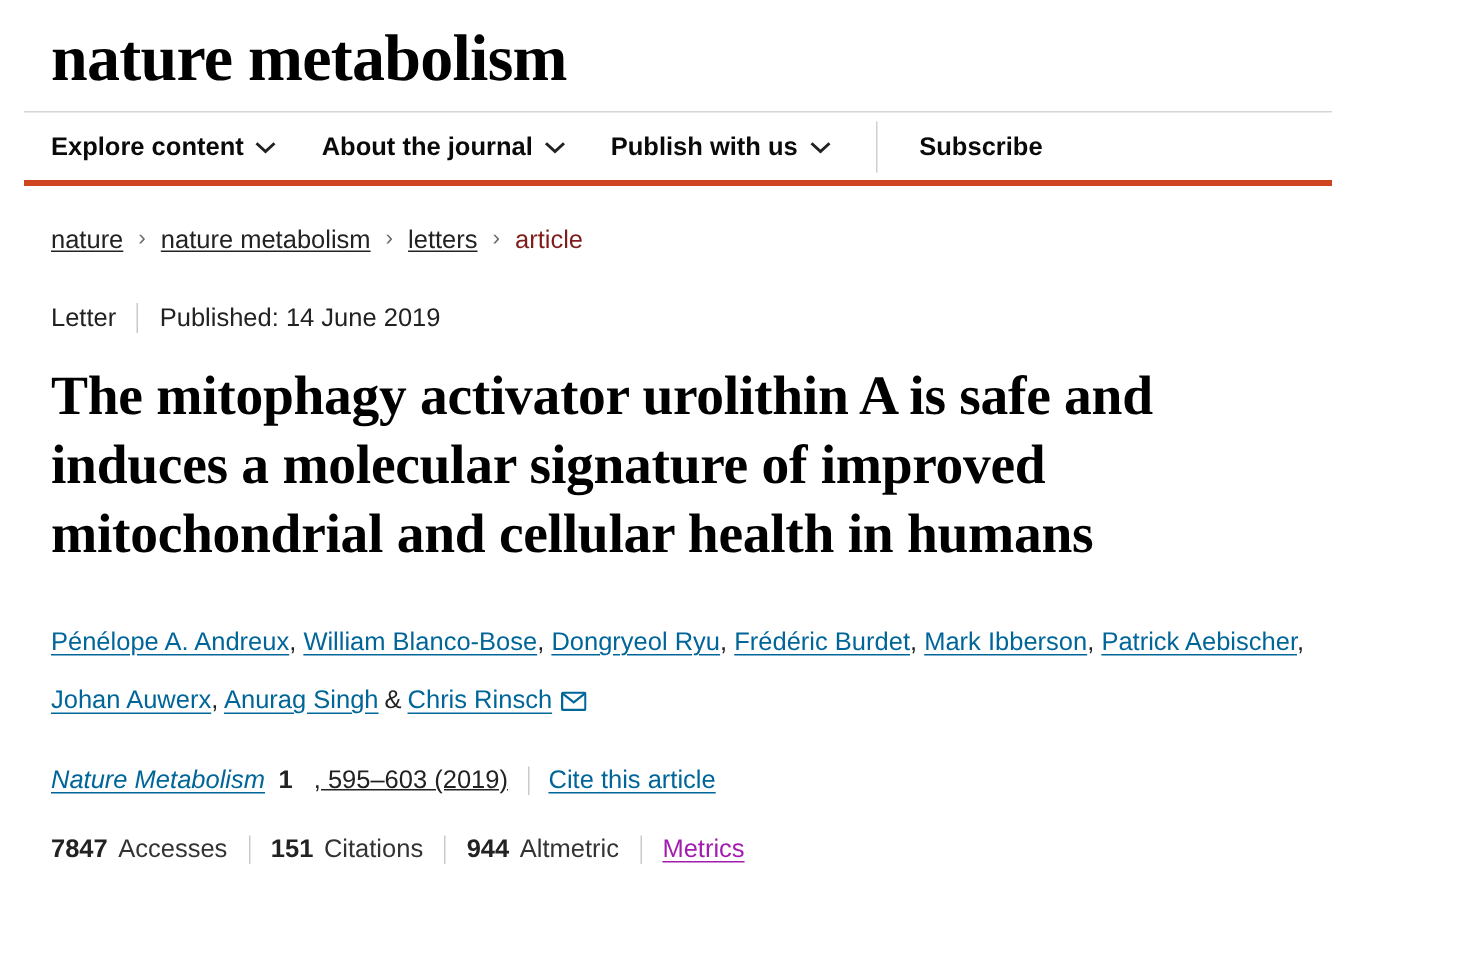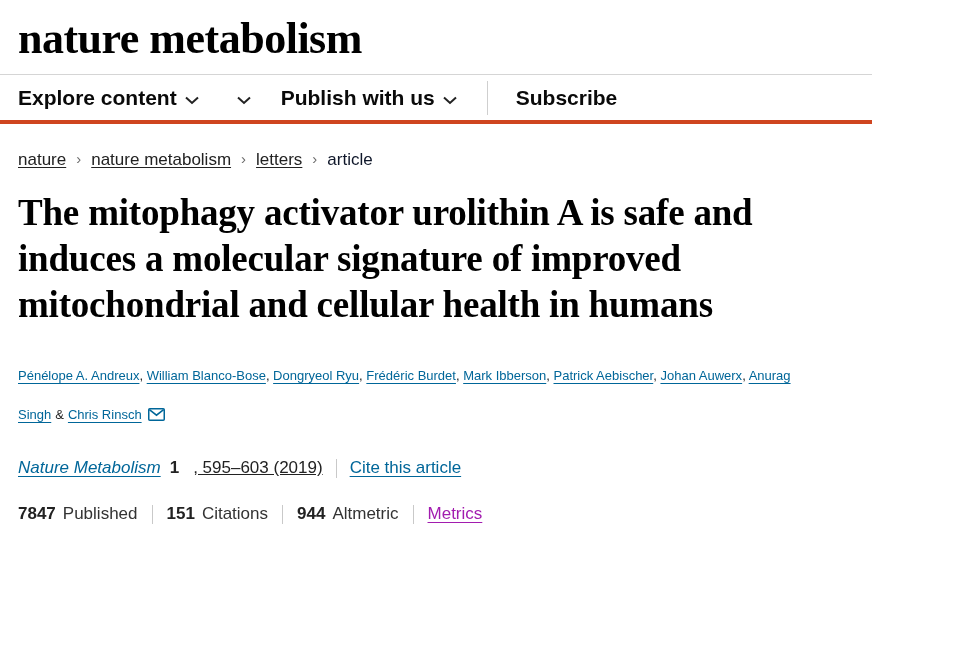--- a/index.html
+++ b/index.html
@@ -11,20 +11,21 @@
     width: 976px;
     height: 646px;
     font-family: "Liberation Sans", sans-serif;
     color: #222222;
     overflow: hidden;
   }
   .page {
     position: relative;
     width: 872px;
     height: 646px;
+    padding-left: 16px;
   }
 
   
   .masthead {
     padding: 14px 18px 10px 18px;
   }
   .journal-title {
     font-family: "Liberation Serif", serif;
     font-weight: 700;
     font-size: 44px;
@@ -45,21 +46,21 @@
     box-sizing: border-box;
   }
   .nav-list {
     display: flex;
     align-items: center;
     height: 100%;
   }
   .nav-item {
     display: flex;
     align-items: center;
-    font-size: 21px;
+    font-size: 17px;
     font-weight: 700;
     color: #0a0a0a;
     margin-right: 30px;
     cursor: pointer;
     white-space: nowrap;
   }
   .nav-item .chev {
     margin-left: 8px;
     display: inline-block;
     color: #222;
@@ -92,21 +93,21 @@
   }
   .breadcrumb .crumb {
     white-space: nowrap;
   }
   .breadcrumb .sep {
     margin: 0 10px;
     color: #6b6b6b;
     font-size: 15px;
   }
   .breadcrumb .current {
-    color: #0f172a;
+    color: #7f1d1d;
   }
 
   
   .article-meta {
     display: flex;
     align-items: center;
     margin-top: 32px;
     font-size: 17px;
     color: #222;
   }
@@ -127,21 +128,21 @@
     line-height: 46px;
     letter-spacing: -0.2px;
     margin: 20px 0 0 0;
     color: #000000;
     max-width: 950px;
   }
 
   
   .authors {
     margin-top: 28px;
-    font-size: 13px;
+    font-size: 17px;
     line-height: 39px;
     color: #222;
     max-width: 920px;
   }
   .authors a {
     color: #006699;
     text-decoration: underline;
     text-underline-offset: 3px;
   }
   .authors .amp {
@@ -232,20 +233,21 @@
     <div class="nav-list">
       <div class="nav-item">
         <span>Explore content</span>
         <span class="chev">
           <svg width="14" height="9" viewBox="0 0 14 9" aria-hidden="true">
               <path d="M1 1.5 L7 7 L13 1.5" fill="none" stroke="#222" stroke-width="2"></path>
             </svg>
         </span>
       </div>
       <div class="nav-item">
+        <span>About the journal</span>
         <span class="chev">
           <svg width="14" height="9" viewBox="0 0 14 9" aria-hidden="true">
               <path d="M1 1.5 L7 7 L13 1.5" fill="none" stroke="#222" stroke-width="2"></path>
             </svg>
         </span>
       </div>
       <div class="nav-item">
         <span>Publish with us</span>
         <span class="chev">
           <svg width="14" height="9" viewBox="0 0 14 9" aria-hidden="true">
@@ -265,40 +267,45 @@
     <div class="breadcrumb">
       <a class="crumb" href="#">nature</a>
       <span class="sep">›</span>
       <a class="crumb" href="#">nature metabolism</a>
       <span class="sep">›</span>
       <a class="crumb" href="#">letters</a>
       <span class="sep">›</span>
       <span class="crumb current">article</span>
     </div>
 
+    <div class="article-meta">
+      <span class="type">Letter</span>
+      <span class="divider"></span>
+      <span class="published">Published: 14 June 2019</span>
+    </div>
 
     <h1 class="article-title">The mitophagy activator urolithin A is safe and induces a molecular signature of improved mitochondrial and cellular health in humans</h1>
 
     <div class="authors"><a href="#">Pénélope A. Andreux</a><span>, </span><a href="#">William Blanco-Bose</a><span>, </span><a href="#">Dongryeol Ryu</a><span>, </span><a href="#">Frédéric Burdet</a><span>, </span><a href="#">Mark Ibberson</a><span>, </span><a href="#">Patrick Aebischer</a><span>, </span><a href="#">Johan Auwerx</a><span>, </span><a href="#">Anurag Singh</a><span class="amp">&amp;</span><a href="#">Chris Rinsch</a><span class="mail-icon"><svg width="17" height="13" viewBox="0 0 17 13" aria-hidden="true">
             <rect x="0.75" y="0.75" width="15.5" height="11.5" rx="1" fill="none" stroke="#006699" stroke-width="1.5"></rect>
             <path d="M1.4 1.6 L8.5 7.2 L15.6 1.6" fill="none" stroke="#006699" stroke-width="1.5"></path>
           </svg></span></div>
 
     <div class="citation">
       <a class="journal" href="#">Nature Metabolism</a>
       <span class="volume">1</span>
       <span class="pages">, 595–603 (2019)</span>
       <span class="vdiv"></span>
       <a class="cite-link" href="#">Cite this article</a>
     </div>
 
     <div class="metrics">
       <span class="grp">
         <span class="num">7847</span>
-        <span class="lbl">Published</span>
+        <span class="lbl">Accesses</span>
       </span>
       <span class="mdiv"></span>
       <span class="grp">
         <span class="num">151</span>
         <span class="lbl">Citations</span>
       </span>
       <span class="mdiv"></span>
       <span class="grp">
         <span class="num">944</span>
         <span class="lbl">Altmetric</span>

